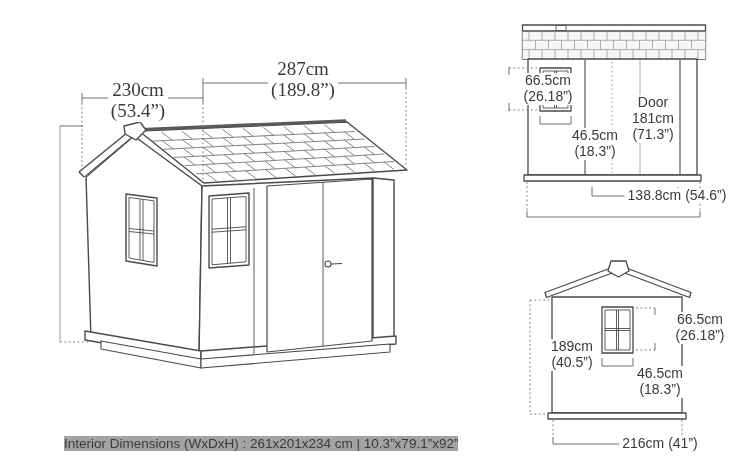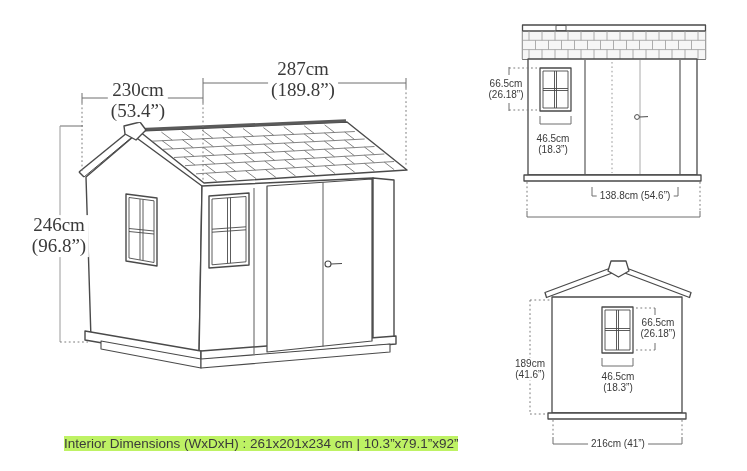--- a/index.html
+++ b/index.html
@@ -7,24 +7,24 @@
     position:relative;width:747px;height:471px;background:#ffffff;
     font-family:"Liberation Sans",sans-serif;color:#3a3a3a;overflow:hidden;
   }
   .canvas svg{position:absolute;left:0;top:0;}
   .dim-label{
     position:absolute;transform:translate(-50%,-50%);
     text-align:center;background:#ffffff;white-space:nowrap;
     padding:0 3px;line-height:1.1;
   }
   .big{font-size:19px;font-family:Liberation Serif, serif;}
-  .small{font-size:10px;line-height:1.14;}
+  .small{font-size:14px;line-height:1.14;margin-left:42px;}
   .footer-note{
     position:absolute;left:64px;top:436px;font-size:13.5px;
-    background:#bef264;white-space:nowrap;
+    background:#a3a3a3;white-space:nowrap;
   }
 </style>
 </head>
 <body>
 
 <div class="canvas">
 
   <svg id="art" width="747" height="471" viewBox="0 0 747 471">
 
     <g fill="#ffffff" stroke="#4a4a4a" stroke-width="1.4" stroke-linejoin="round">
@@ -291,42 +291,43 @@
   <div class="dim-label big" style="left:138px;top:101px">
     <div>230cm</div>
     <div>(53.4”)</div>
   </div>
 
   <div class="dim-label big" style="left:303px;top:80px">
     <div>287cm</div>
     <div>(189.8”)</div>
   </div>
 
-  <div class="dim-label big" style="left:59px;top:236px">
-    <div>246cm</div>
-    <div>(96.8”)</div>
-  </div>
 
   <div class="dim-label small" style="left:506px;top:89px">
     <div>66.5cm</div>
     <div>(26.18”)</div>
   </div>
 
   <div class="dim-label small" style="left:553px;top:144px">
     <div>46.5cm</div>
     <div>(18.3”)</div>
   </div>
 
+  <div class="dim-label small" style="left:611px;top:119px">
+    <div>Door</div>
+    <div>181cm</div>
+    <div>(71.3”)</div>
+  </div>
 
   <div class="dim-label small" style="left:635px;top:196px">138.8cm (54.6”)</div>
 
 
-  <div class="dim-label small" style="left:530px;top:369px">
+  <div class="dim-label small" style="left:530px;top:355px">
     <div>189cm</div>
-    <div>(41.6”)</div>
+    <div>(40.5”)</div>
   </div>
 
   <div class="dim-label small" style="left:658px;top:328px">
     <div>66.5cm</div>
     <div>(26.18”)</div>
   </div>
 
   <div class="dim-label small" style="left:618px;top:382px">
     <div>46.5cm</div>
     <div>(18.3”)</div>

